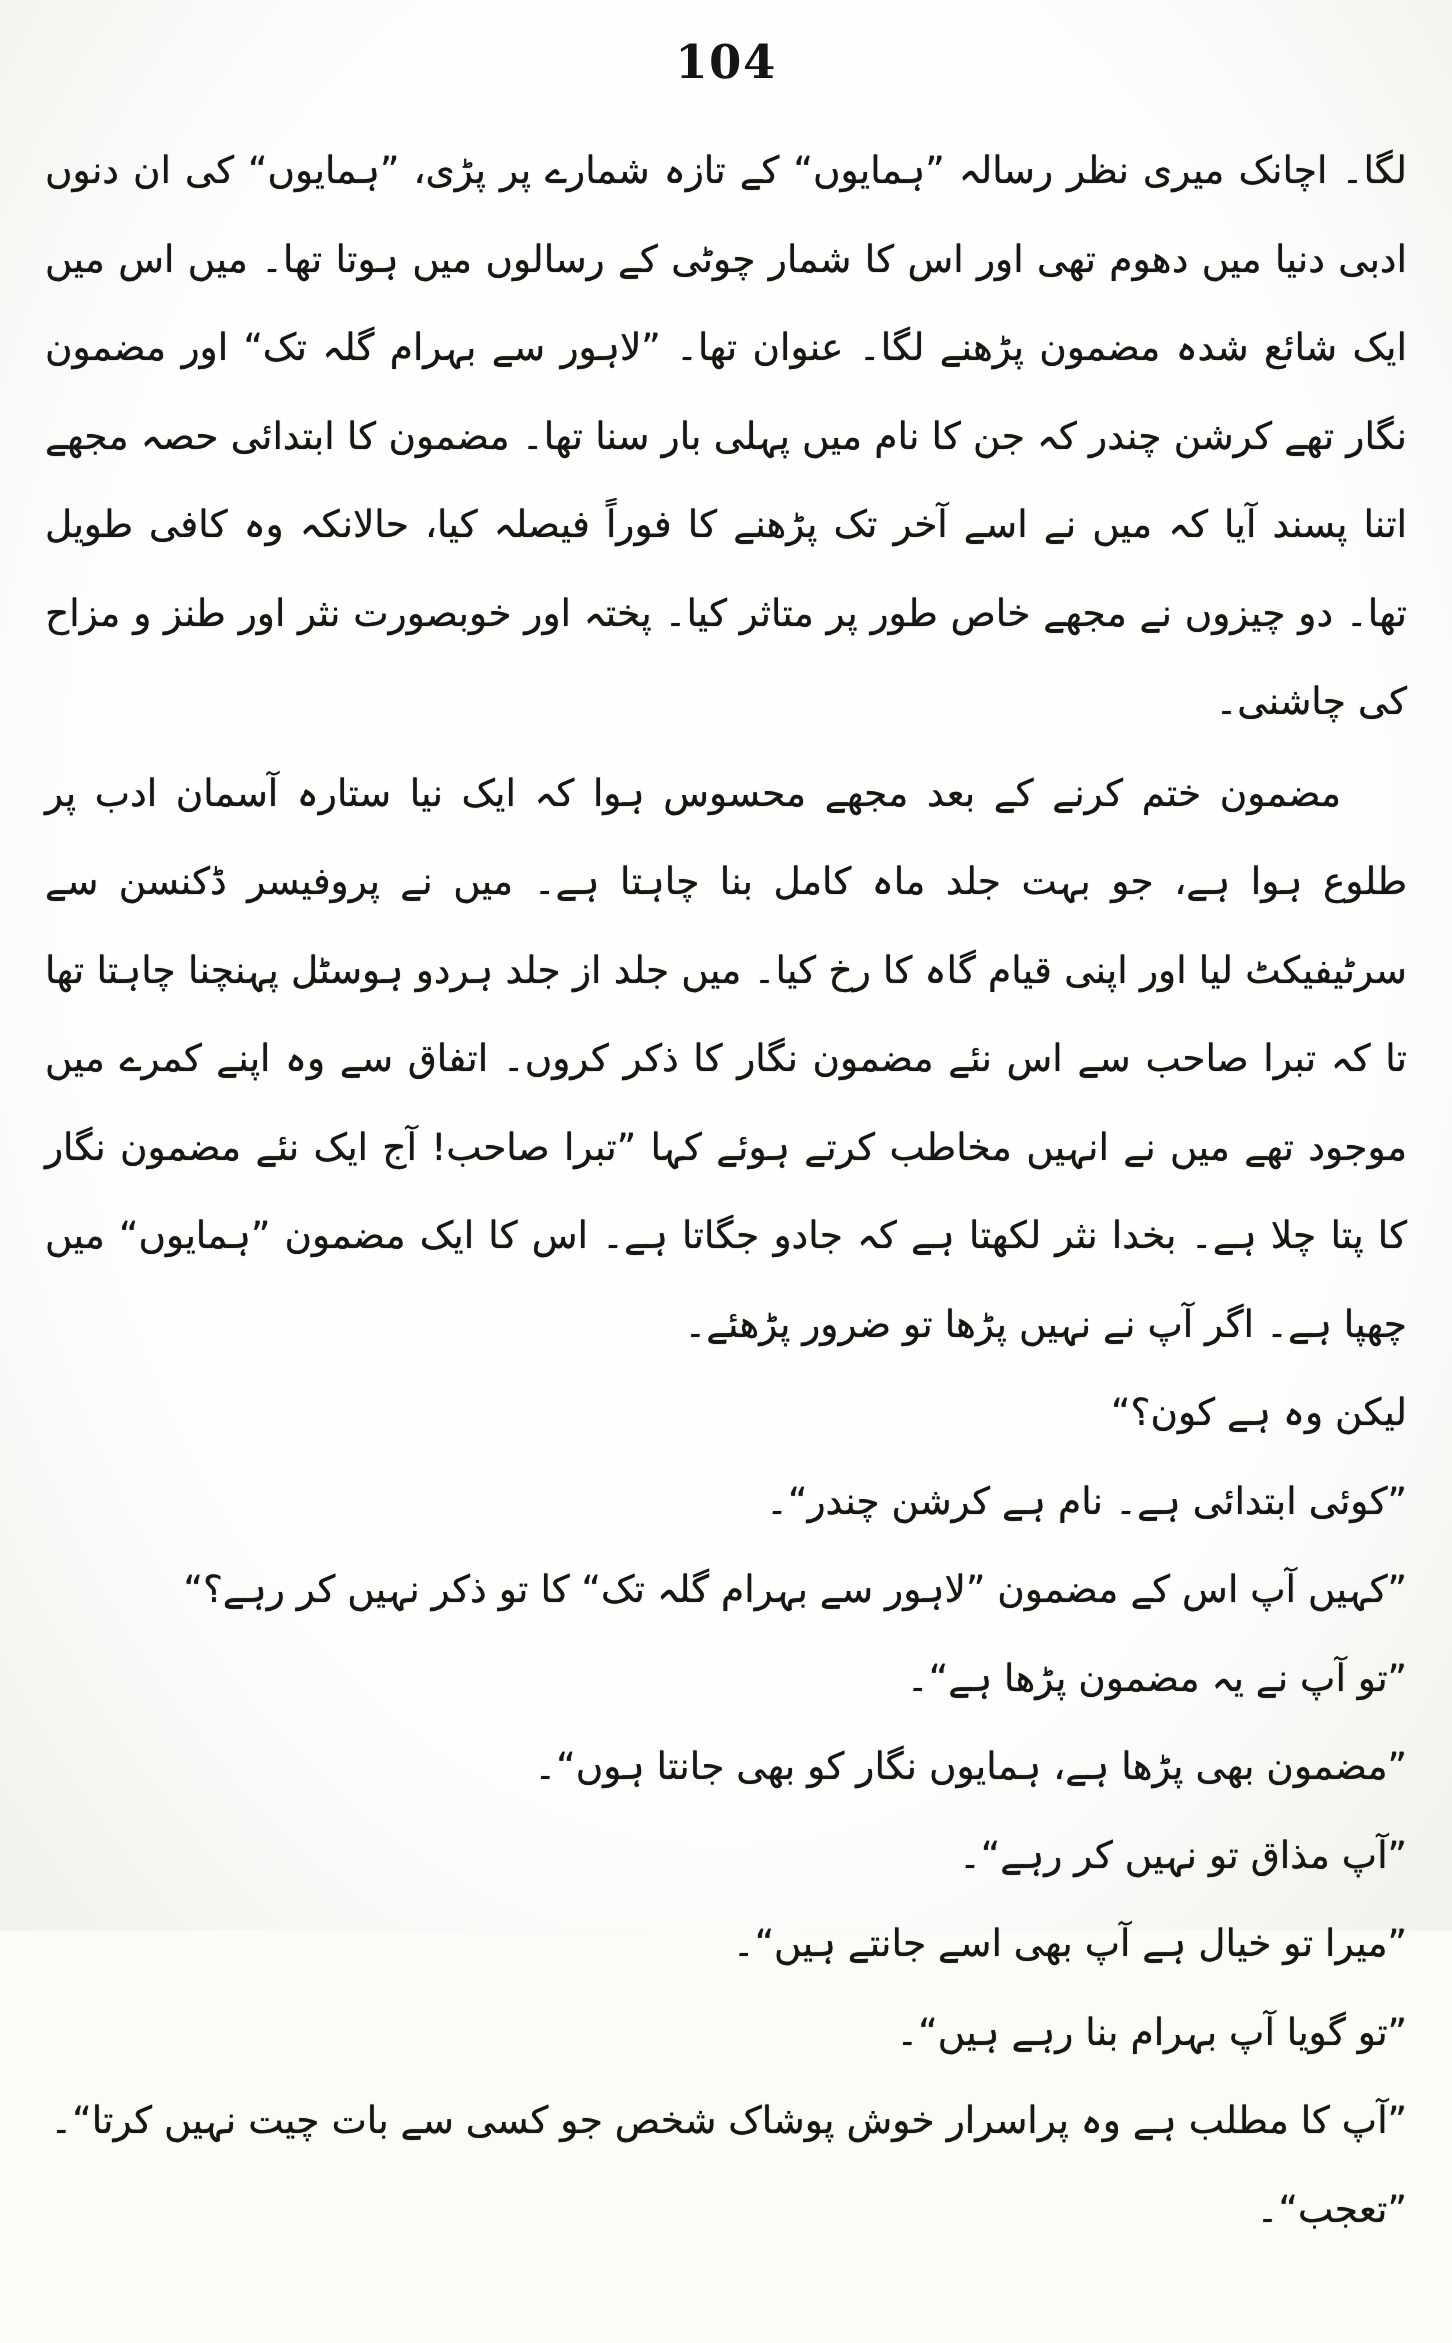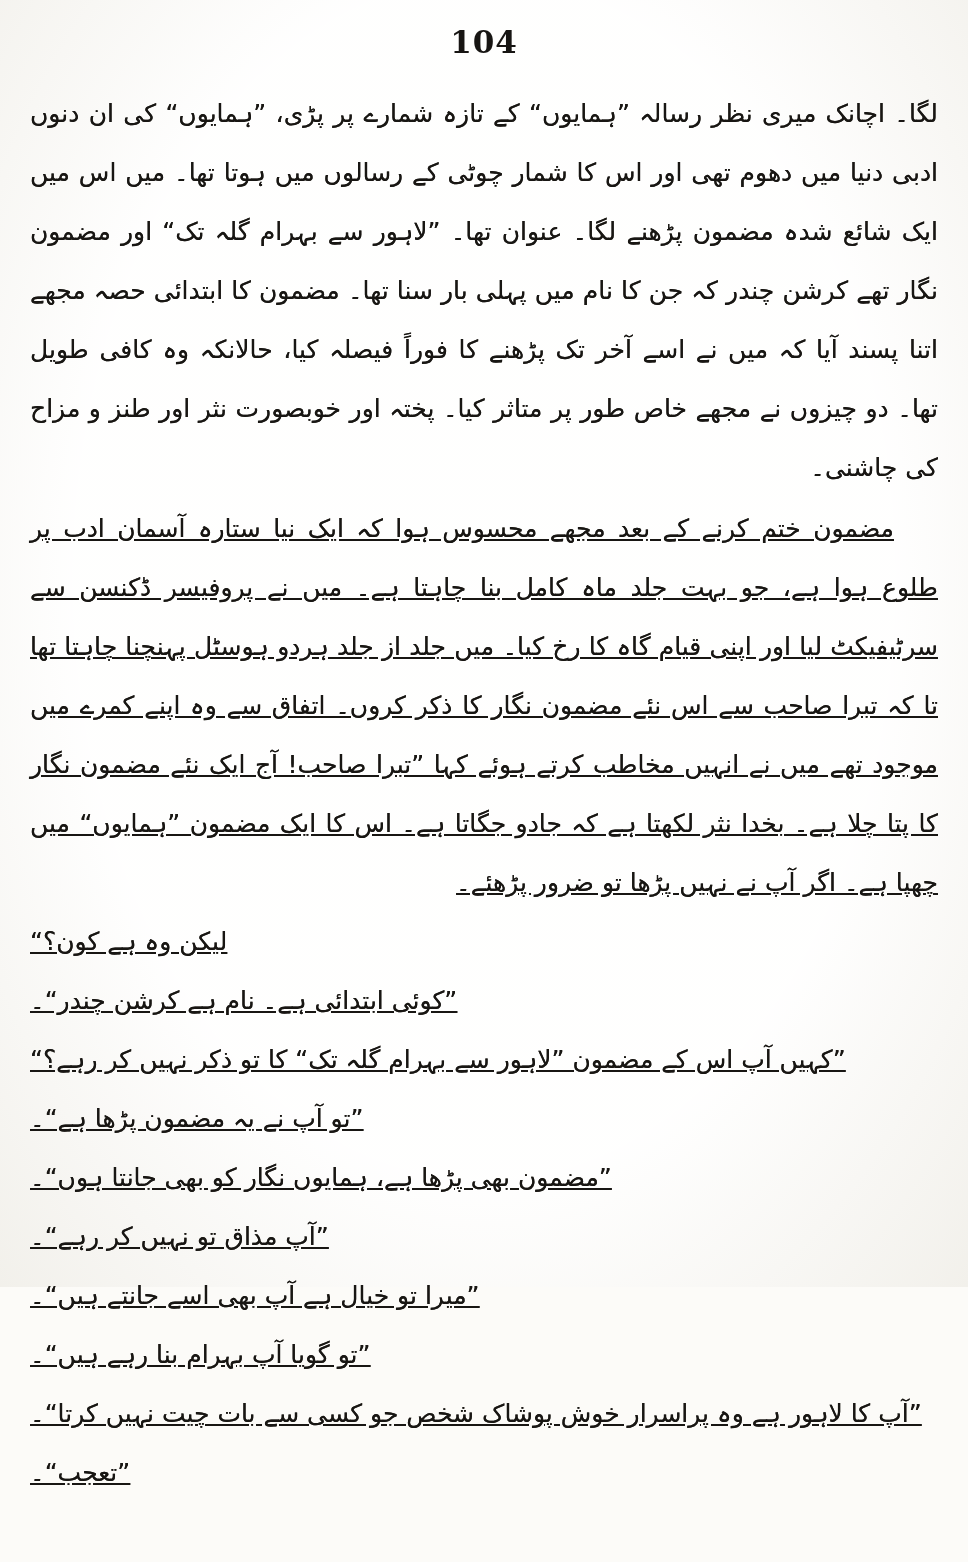--- a/index.html
+++ b/index.html
@@ -41,25 +41,23 @@
   .body-text p {
     margin: 0;
     padding: 0;
   }
   .para {
     text-align: justify;
   }
   .para.indented {
     text-indent: 44px;
     margin-top: 2px;
-    text-decoration: underline;
   }
   .dialogue {
-    text-align: left;
-    text-decoration: underline;
+    text-align: right;
   }
   .o4  { padding-right: 4px;  }
   .o16 { padding-right: 16px; }
   .o32 { padding-right: 32px; }
   .o48 { padding-right: 48px; }
   .o64 { padding-right: 64px; }
   .o80 { padding-right: 80px; }
 </style>
 </head>
 <body>
@@ -84,19 +82,19 @@
 
     <p class="dialogue o48">”مضمون بھی پڑھا ہے، ہمایوں نگار کو بھی جانتا ہوں“۔</p>
 
     <p class="dialogue o48">”آپ مذاق تو نہیں کر رہے“۔</p>
 
     <p class="dialogue o32">”میرا تو خیال ہے آپ بھی اسے جانتے ہیں“۔</p>
 
     <p class="dialogue o48">”تو گویا آپ بہرام بنا رہے ہیں“۔</p>
 
 
-    <p class="dialogue o16">”آپ کا لاہور ہے وہ پراسرار خوش پوشاک شخص جو کسی سے بات چیت نہیں کرتا“۔</p>
+    <p class="dialogue o16">”آپ کا مطلب ہے وہ پراسرار خوش پوشاک شخص جو کسی سے بات چیت نہیں کرتا“۔</p>
 
 
     <p class="dialogue o16">”تعجب“۔</p>
 
   </div>
 </div>
 
 </body></html>

